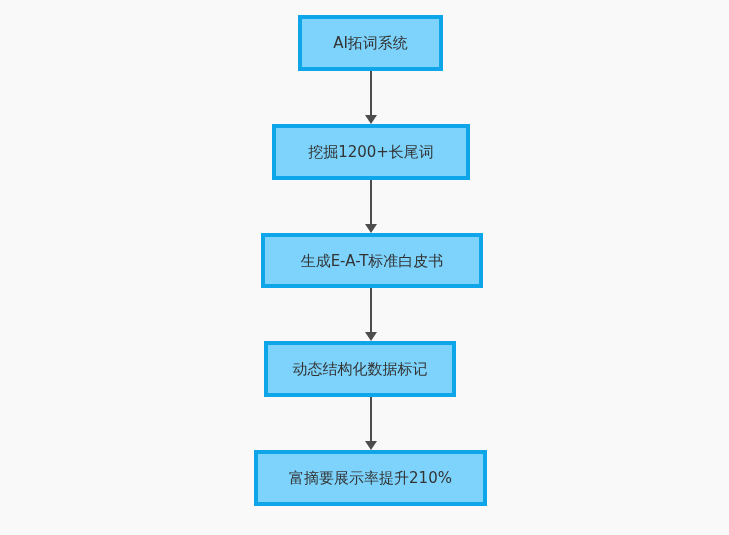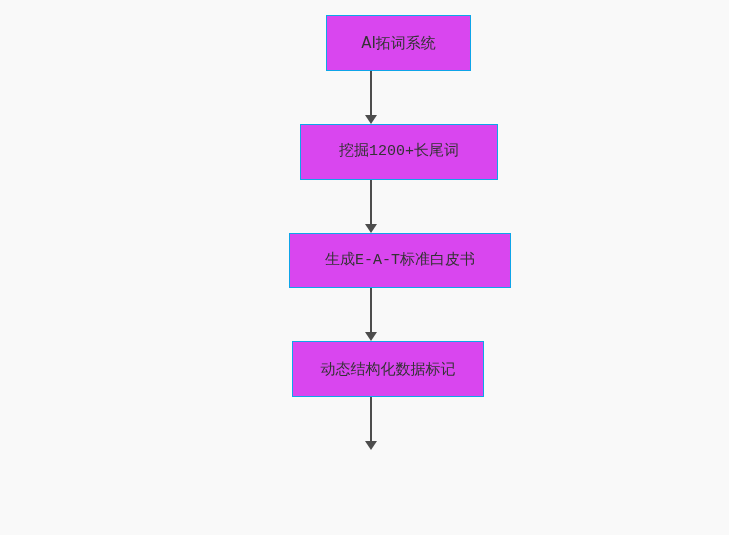--- a/index.html
+++ b/index.html
@@ -14,34 +14,33 @@
     font-family: "DejaVu Sans", "Liberation Sans", sans-serif;
     position: relative;
   }
   .canvas {
     position: absolute;
     inset: 0;
   }
   .flow-node {
     position: absolute;
     box-sizing: border-box;
-    background: #d946ef;
-    border: 1px solid #0ea5e9;
+    background: #7dd3fc;
+    border: 4px solid #0ea5e9;
     color: #333333;
     font-size: 15px;
     display: flex;
     align-items: center;
     justify-content: center;
     text-align: center;
     line-height: 1.2;
-    margin-left: 28px;
   }
   #node-1 { left: 298px; top: 15px;  width: 145px; height: 56px; }
-  #node-2 { left: 272px; top: 124px; width: 198px; height: 56px; font-family: Liberation Mono, monospace; }
-  #node-3 { left: 261px; top: 233px; width: 222px; height: 55px; font-family: Liberation Mono, monospace; }
+  #node-2 { left: 272px; top: 124px; width: 198px; height: 56px; }
+  #node-3 { left: 261px; top: 233px; width: 222px; height: 55px; }
   #node-4 { left: 264px; top: 341px; width: 192px; height: 56px; }
   #node-5 { left: 254px; top: 450px; width: 233px; height: 56px; }
 
   .arrow {
     position: absolute;
     left: 364px;
     width: 14px;
     display: flex;
     flex-direction: column;
     align-items: center;
@@ -97,14 +96,17 @@
 
   <div class="flow-node" id="node-4">
     <span>动态结构化数据标记</span>
   </div>
 
   <div class="arrow" id="arrow-4">
     <div class="shaft"></div>
     <div class="head"></div>
   </div>
 
+  <div class="flow-node" id="node-5">
+    <span>富摘要展示率提升210%</span>
+  </div>
 
 </div>
 
 </body></html>

